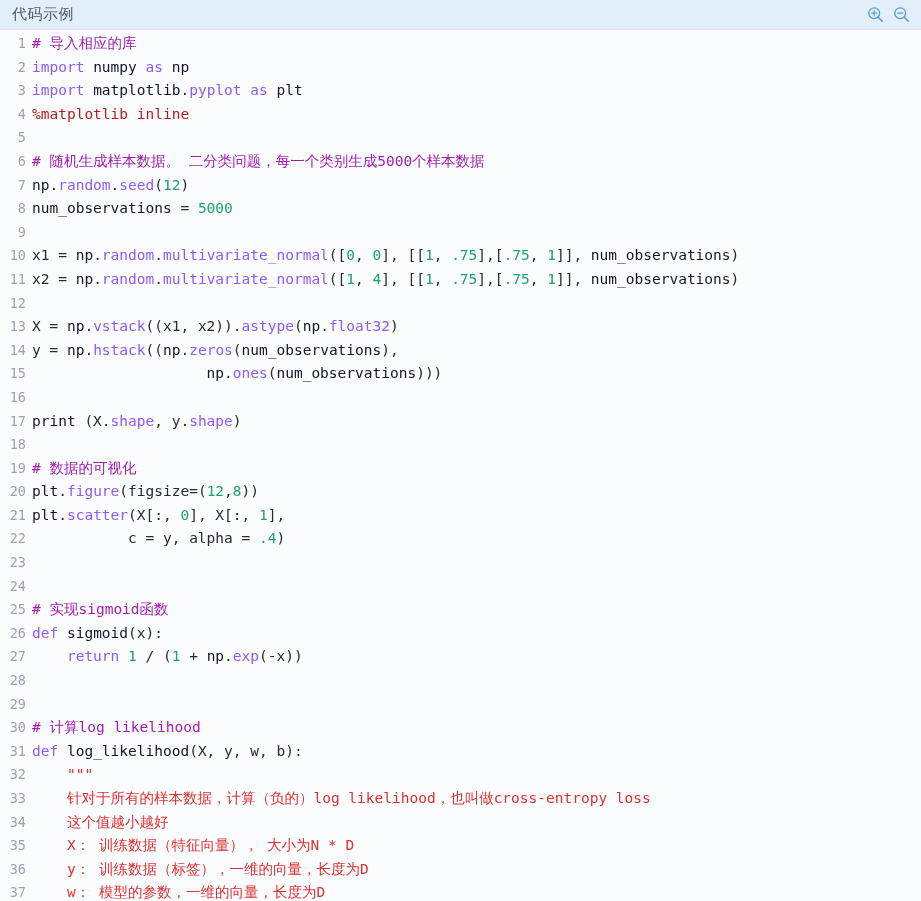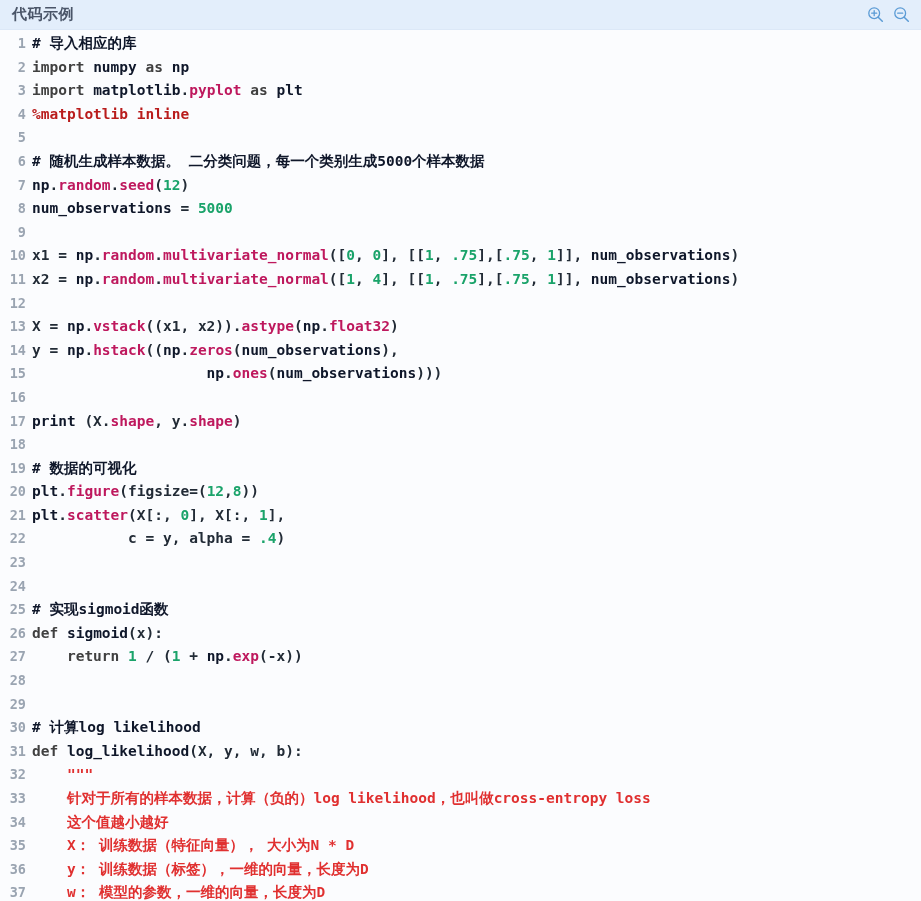--- a/index.html
+++ b/index.html
@@ -14,21 +14,20 @@
     font-family: "Liberation Sans", "DejaVu Sans", sans-serif;
   }
 
   .code-card {
     width: 921px;
     height: 901px;
     background: #fbfcfe;
     box-sizing: border-box;
     position: relative;
     overflow: hidden;
-    font-weight: bold;
   }
 
   
   .card-header {
     height: 30px;
     background: #e3eefb;
     display: flex;
     align-items: center;
     padding: 0 10px 0 12px;
     box-sizing: border-box;
@@ -87,24 +86,24 @@
     user-select: none;
   }
   .lc {
     padding-left: 0px;
     color: #24292e;
     white-space: pre;
     font-family: "DejaVu Sans Mono", "Liberation Mono", monospace;
   }
 
   
-  .t-com  { color: #0f172a; text-align: center; }          
-  .t-kw   { color: #404040; margin-top: 8px; }          
+  .t-com  { color: #a21caf; text-align: center; }          
+  .t-kw   { color: #8b5cf6; margin-top: 8px; }          
   .t-nam  { color: #0f172a; }          
-  .t-attr { color: #be185d; }          
+  .t-attr { color: #8b5cf6; }          
   .t-num  { color: #1aa36a; }          
   .t-str  { color: #e03030; }          
   .t-pln  { color: #222b36; }          
   .t-mag  { color: #b91c1c; }          
 </style>
 </head>
 <body>
 
 <div class="code-card">
 

